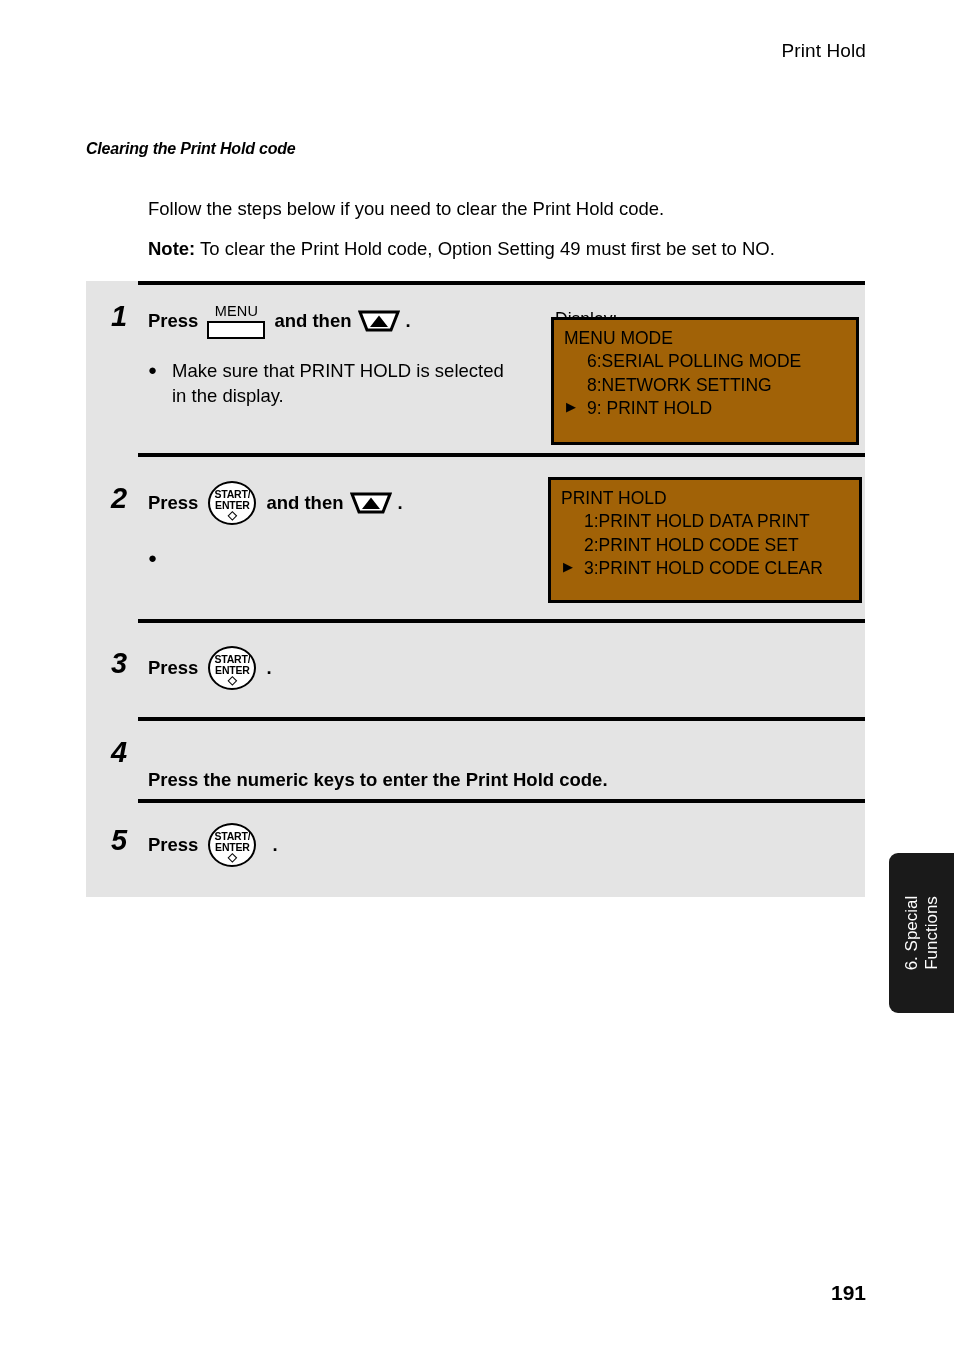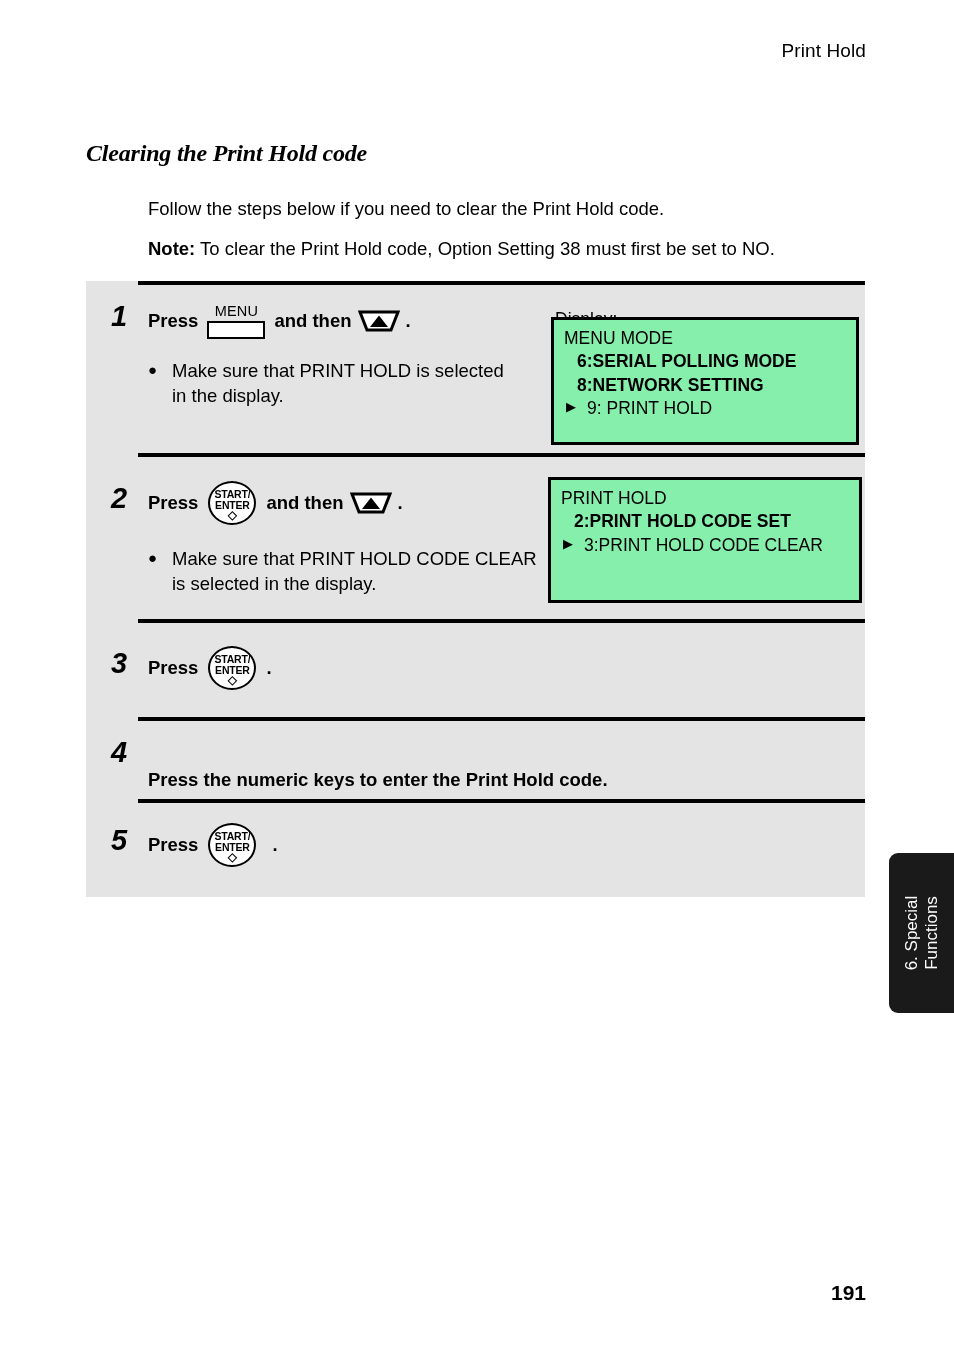--- a/index.html
+++ b/index.html
@@ -23,25 +23,24 @@
     right: 88px;
     font-size: 19px;
     letter-spacing: 0.1px;
   }
 
   
   .section-title {
     position: absolute;
     top: 140px;
     left: 86px;
-    font-size: 24px;
+    font-size: 16px;
     font-weight: bold;
     font-style: italic;
     letter-spacing: -0.2px;
-    font-family: Liberation Serif, serif;
   }
 
   
   .intro-line {
     position: absolute;
     left: 148px;
     font-size: 18.5px;
   }
   .intro-line.l1 { top: 198px; }
   .intro-line.l2 { top: 238px; }
@@ -185,33 +184,33 @@
 
   
   .display-label {
     position: absolute;
     left: 469px;
     top: 8px;
     font-size: 17.5px;
   }
   .lcd {
     position: absolute;
-    background: #86efac;
+    background: #a16207;
     border: 3px solid #000000;
     box-sizing: border-box;
     font-size: 17.5px;
     line-height: 1.33;
     padding: 7px 0 7px 0;
   }
   .lcd .row {
     white-space: nowrap;
     position: relative;
     padding-left: 10px;
   }
-  .lcd .row.indent { padding-left: 23px; font-weight: bold; }
+  .lcd .row.indent { padding-left: 33px; }
   .lcd .row.marked { padding-left: 33px; }
   .lcd .row.marked .caret {
     position: absolute;
     left: 12px;
     top: 0;
     font-size: 13px;
     line-height: 1.5;
   }
 
   
@@ -248,21 +247,21 @@
 </head>
 <body>
 
 <div class="page-header">Print Hold</div>
 
 <div class="section-title">Clearing the Print Hold code</div>
 
 <div class="intro-line l1">Follow the steps below if you need to clear the Print Hold code.</div>
 <div class="intro-line l2">
   <span class="intro-note-label">Note:</span>
-  <span>To clear the Print Hold code, Option Setting 38 must first be set to NO.</span>
+  <span>To clear the Print Hold code, Option Setting 49 must first be set to NO.</span>
 </div>
 
 <div class="steps-panel">
 
   <div class="step">
     <div class="step-rule" style="top:0px;"></div>
     <div class="step-num" style="top:21px;">1</div>
     <div class="step-body" style="top:24px;">
       <div class="press-line">
         <span class="word">Press</span>
@@ -316,27 +315,27 @@
           <svg width="42" height="24" viewBox="0 0 42 24" aria-hidden="true">
             <path d="M2 3 L40 3 L33 21 L9 21 Z" fill="#ffffff" stroke="#000000" stroke-width="3"></path>
             <path d="M21 6.5 L30 18 L12 18 Z" fill="#000000"></path>
           </svg>
         </span>
         <span class="word">.</span>
       </div>
       <div class="bullet-block" style="margin-top:22px; width:400px;">
         <div class="bullet-wrap">
           <span class="dot">●</span>
-          <span>Make sure that PRINT HOLD CODE CLEAR is selected in the display.</span>
         </div>
       </div>
     </div>
 
     <div class="lcd" style="left:462px; top:196px; width:314px; height:126px;">
       <div class="row"><span>PRINT HOLD</span></div>
+      <div class="row indent"><span>1:PRINT HOLD DATA PRINT</span></div>
       <div class="row indent"><span>2:PRINT HOLD CODE SET</span></div>
       <div class="row marked">
         <span class="caret">▶</span>
         <span>3:PRINT HOLD CODE CLEAR</span>
       </div>
     </div>
   </div>
 
   <div class="step">
     <div class="step-rule" style="top:338px;"></div>

